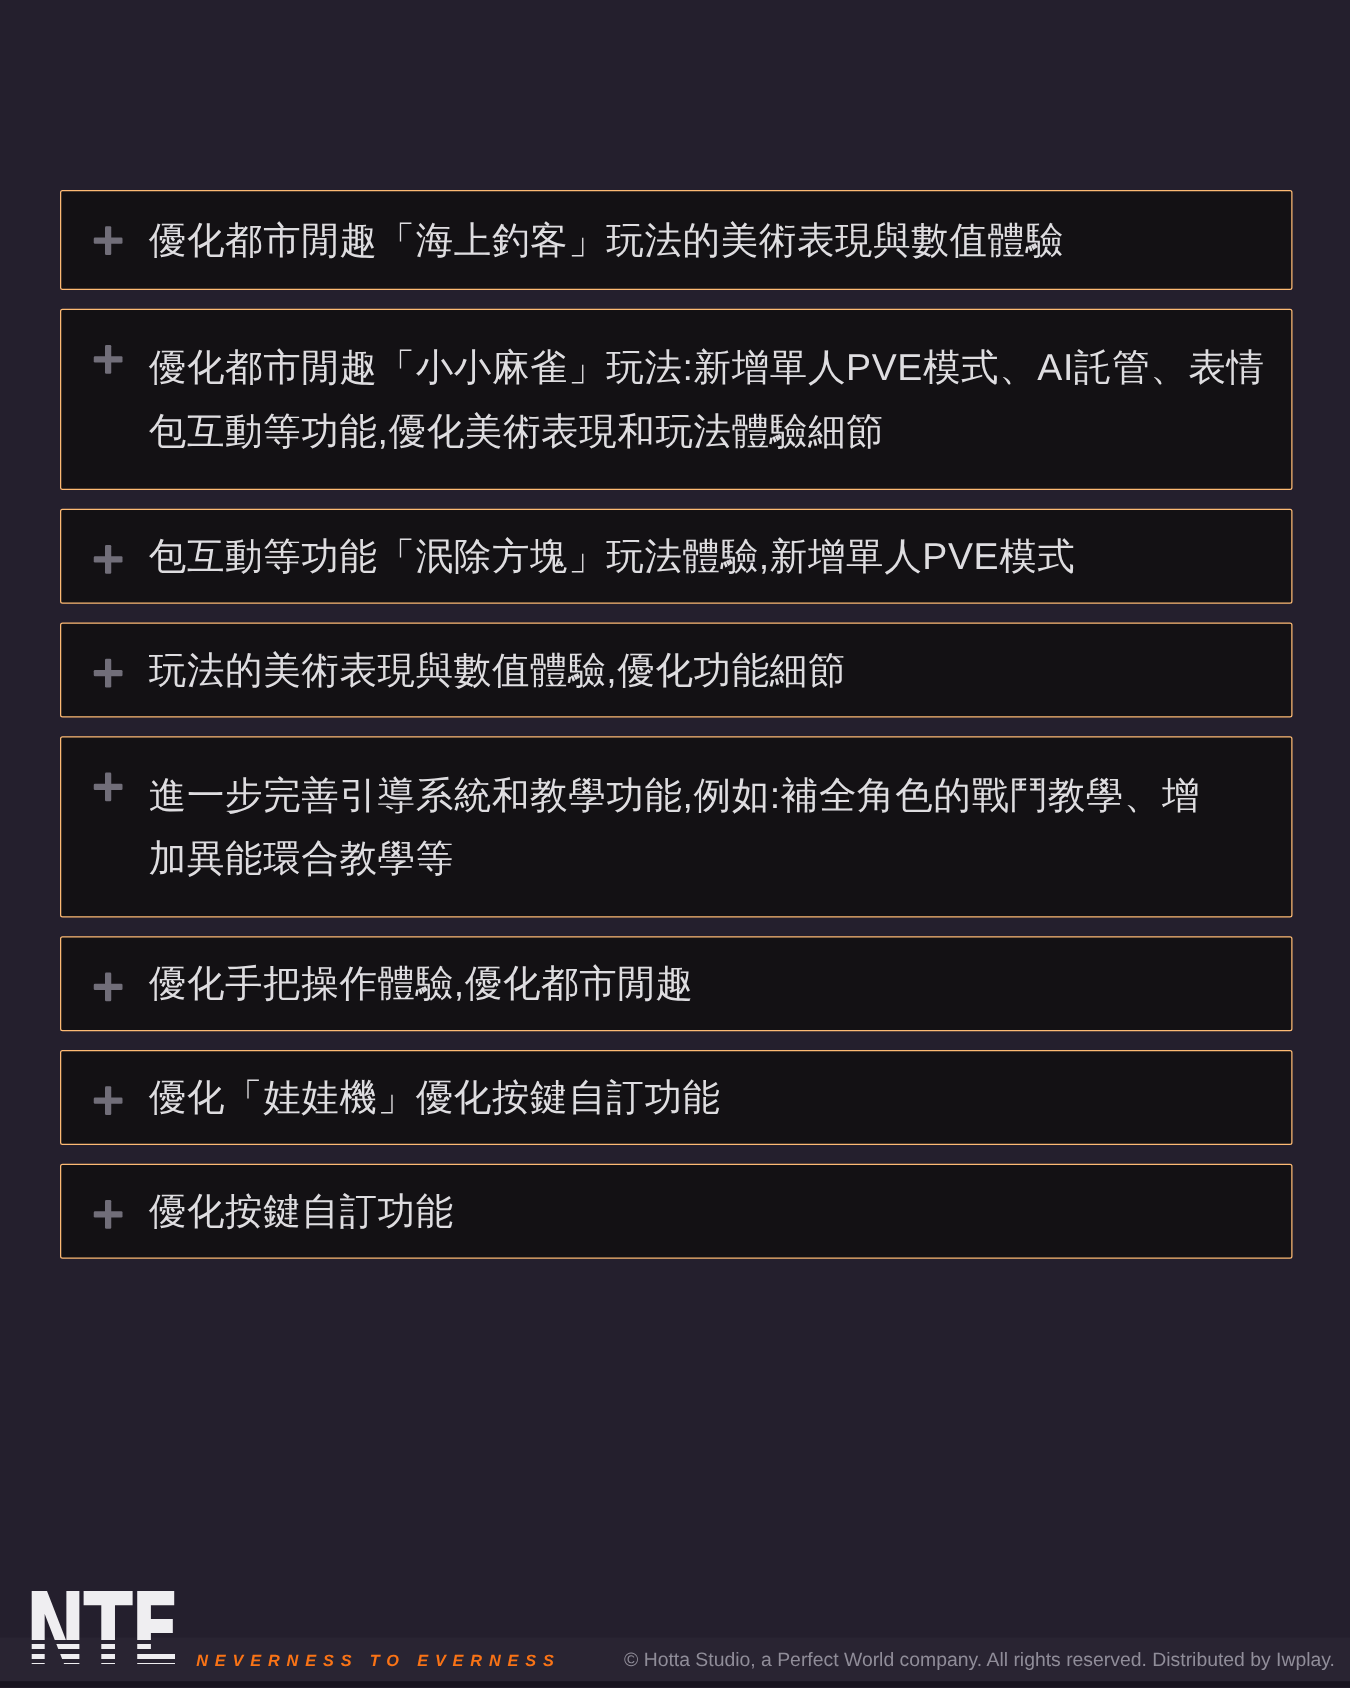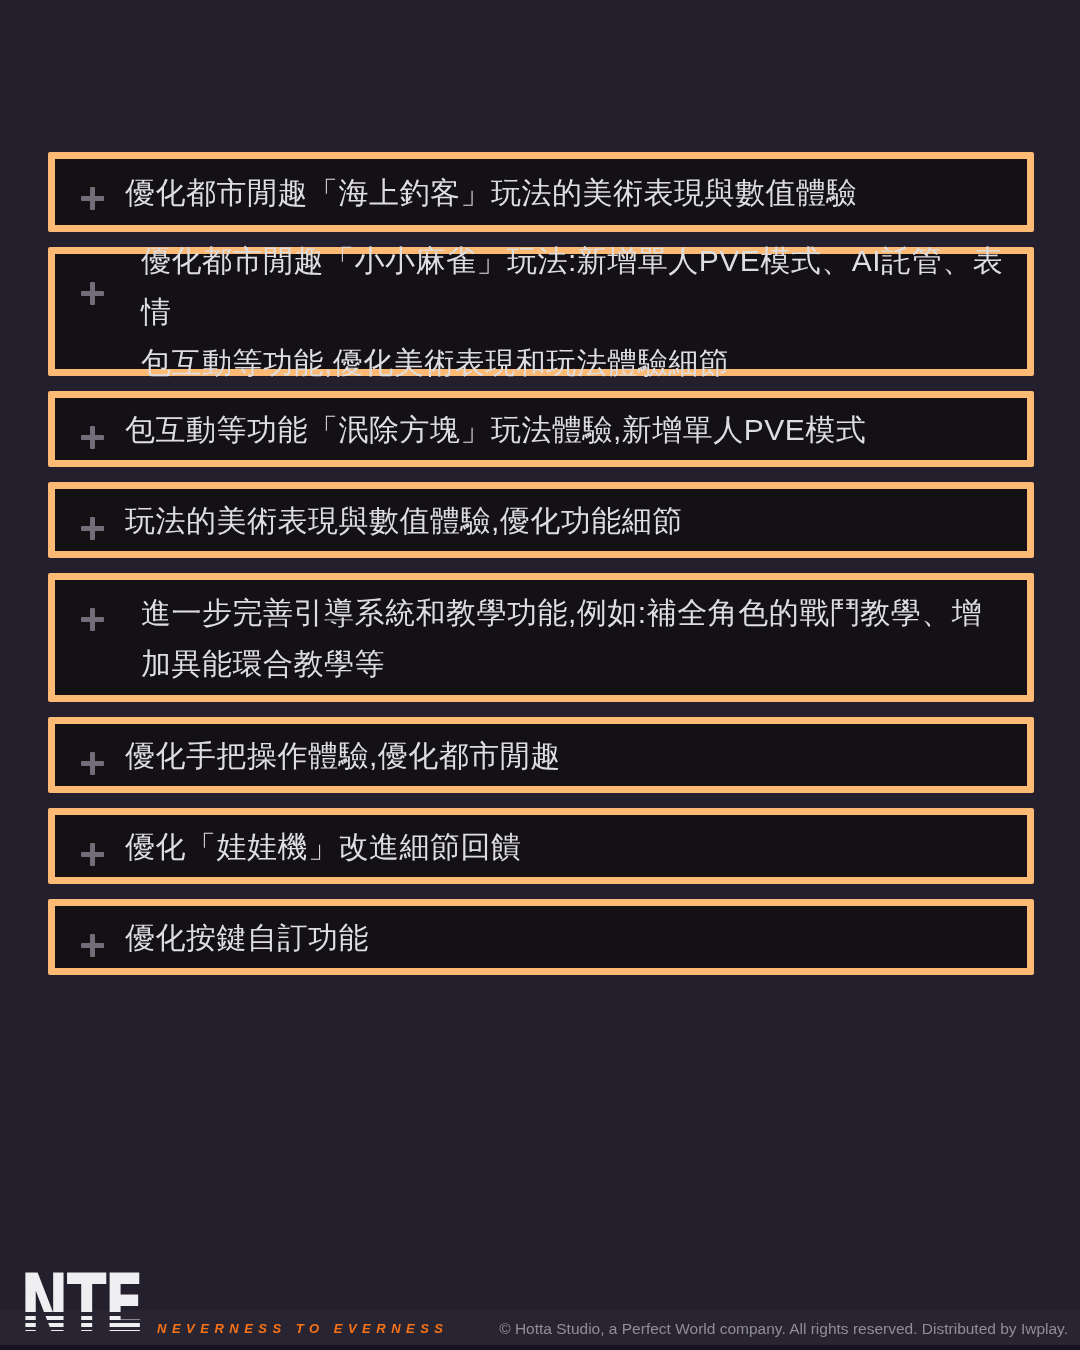--- a/index.html
+++ b/index.html
@@ -19,26 +19,26 @@
     width: 986px;
     display: flex;
     flex-direction: column;
     gap: 15px;
   }
   .card {
     position: relative;
     display: flex;
     align-items: center;
     background: #131114;
-    border: 7px solid #fdba74;
+    border: 1px solid #fdba74;
     border-radius: 2px;
     height: 76px;
   }
   .card.first { height: 80px; }
-  .card.double { height: 129px; padding-left: 16px; }
+  .card.double { height: 145px; }
 
   .plus {
     position: absolute;
     left: 26px;
     top: 28px;
     width: 23px;
     height: 23px;
   }
   .plus::before {
     content: "";
@@ -159,21 +159,21 @@
 
 
   <div class="card">
     <span class="plus"></span>
     <p class="txt">優化手把操作體驗,優化都市閒趣</p>
   </div>
 
 
   <div class="card">
     <span class="plus"></span>
-    <p class="txt">優化「娃娃機」改進細節回饋</p>
+    <p class="txt">優化「娃娃機」優化按鍵自訂功能</p>
   </div>
 
   <div class="card">
     <span class="plus"></span>
     <p class="txt">優化按鍵自訂功能</p>
   </div>
 
 </div>
 
 <div class="footer-band"></div>

